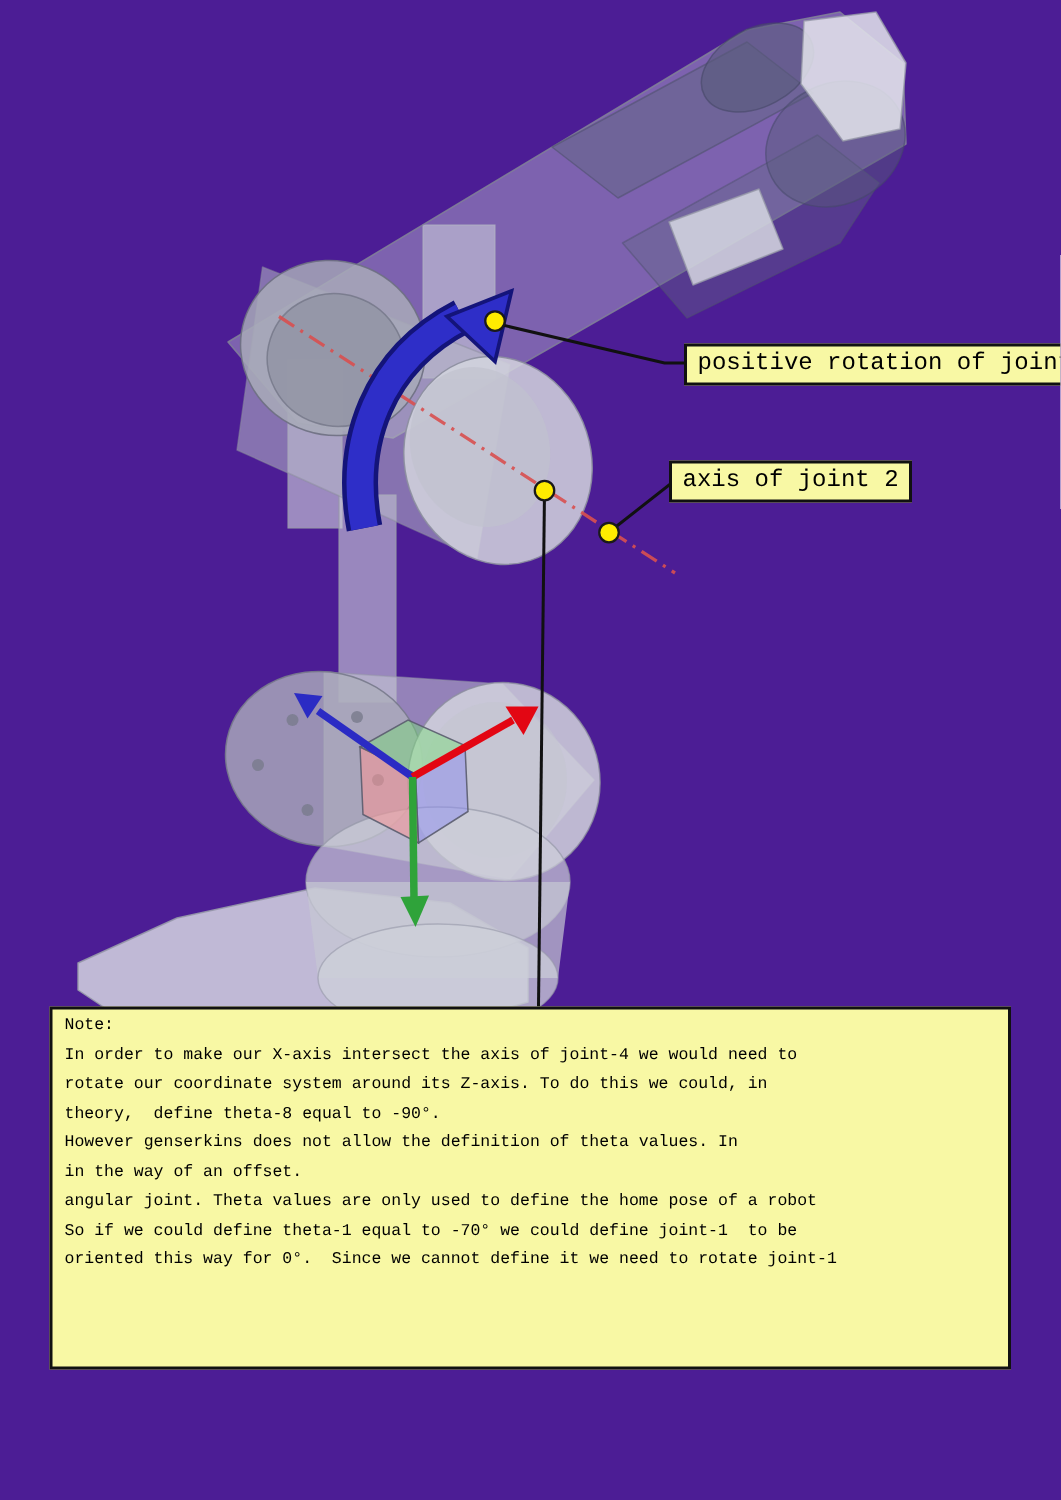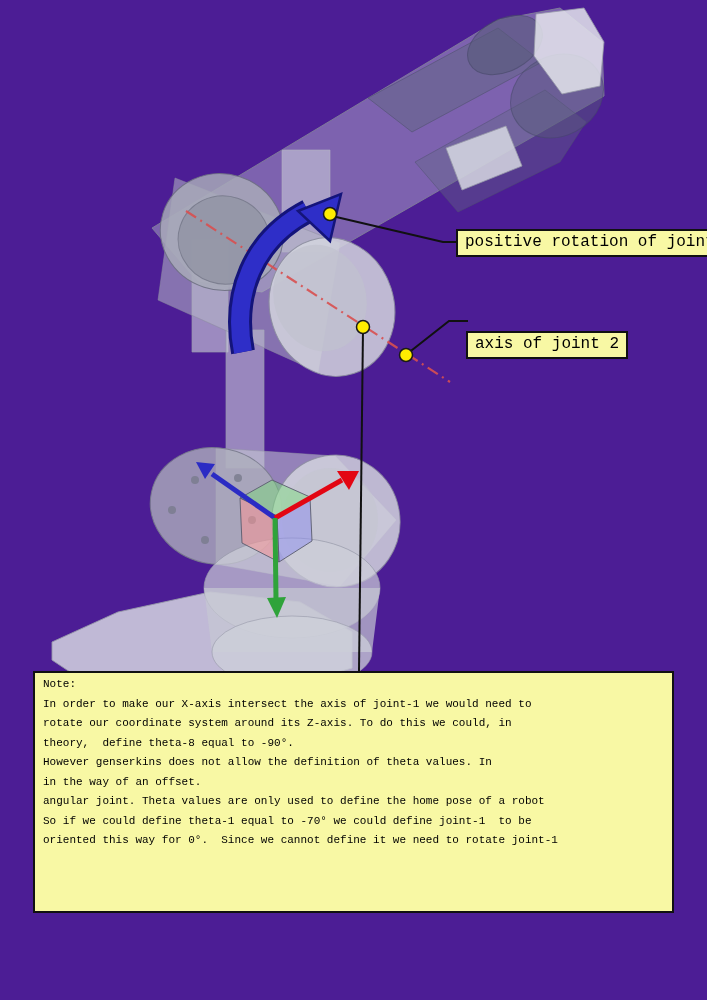--- a/index.html
+++ b/index.html
@@ -111,25 +111,25 @@
 
     <g stroke="#1a1a1a" stroke-width="1.5">
       <circle cx="330" cy="214" r="6.5" fill="#ffec00"></circle>
       <circle cx="363" cy="327" r="6.5" fill="#ffec00"></circle>
       <circle cx="406" cy="355" r="6.5" fill="#ffec00"></circle>
     </g>
   </svg>
 
   <div class="callout" style="left:456px;top:229px;">positive rotation of joint 2</div>
 
-  <div class="callout" style="left:466px;top:307px;margin-top:24px;">axis of joint 2</div>
+  <div class="callout" style="left:446px;top:307px;">axis of joint 2</div>
 
   <div class="note-box">
     <div class="note-line">Note:</div>
-    <div class="note-line">In order to make our X-axis intersect the axis of joint-1 we would need to</div>
+    <div class="note-line">In order to make our X-axis intersect the axis of joint-4 we would need to</div>
     <div class="note-line">rotate our coordinate system around its Z-axis. To do this we could, in</div>
     <div class="note-line">theory,  define theta-8 equal to -90°.</div>
     <div class="note-line">However genserkins does not allow the definition of theta values. In</div>
     <div class="note-line">in the way of an offset.</div>
     <div class="note-line">angular joint. Theta values are only used to define the home pose of a robot</div>
     <div class="note-line">So if we could define theta-1 equal to -70° we could define joint-1  to be</div>
     <div class="note-line">oriented this way for 0°.  Since we cannot define it we need to rotate joint-1</div>
   </div>
 
 </div>

